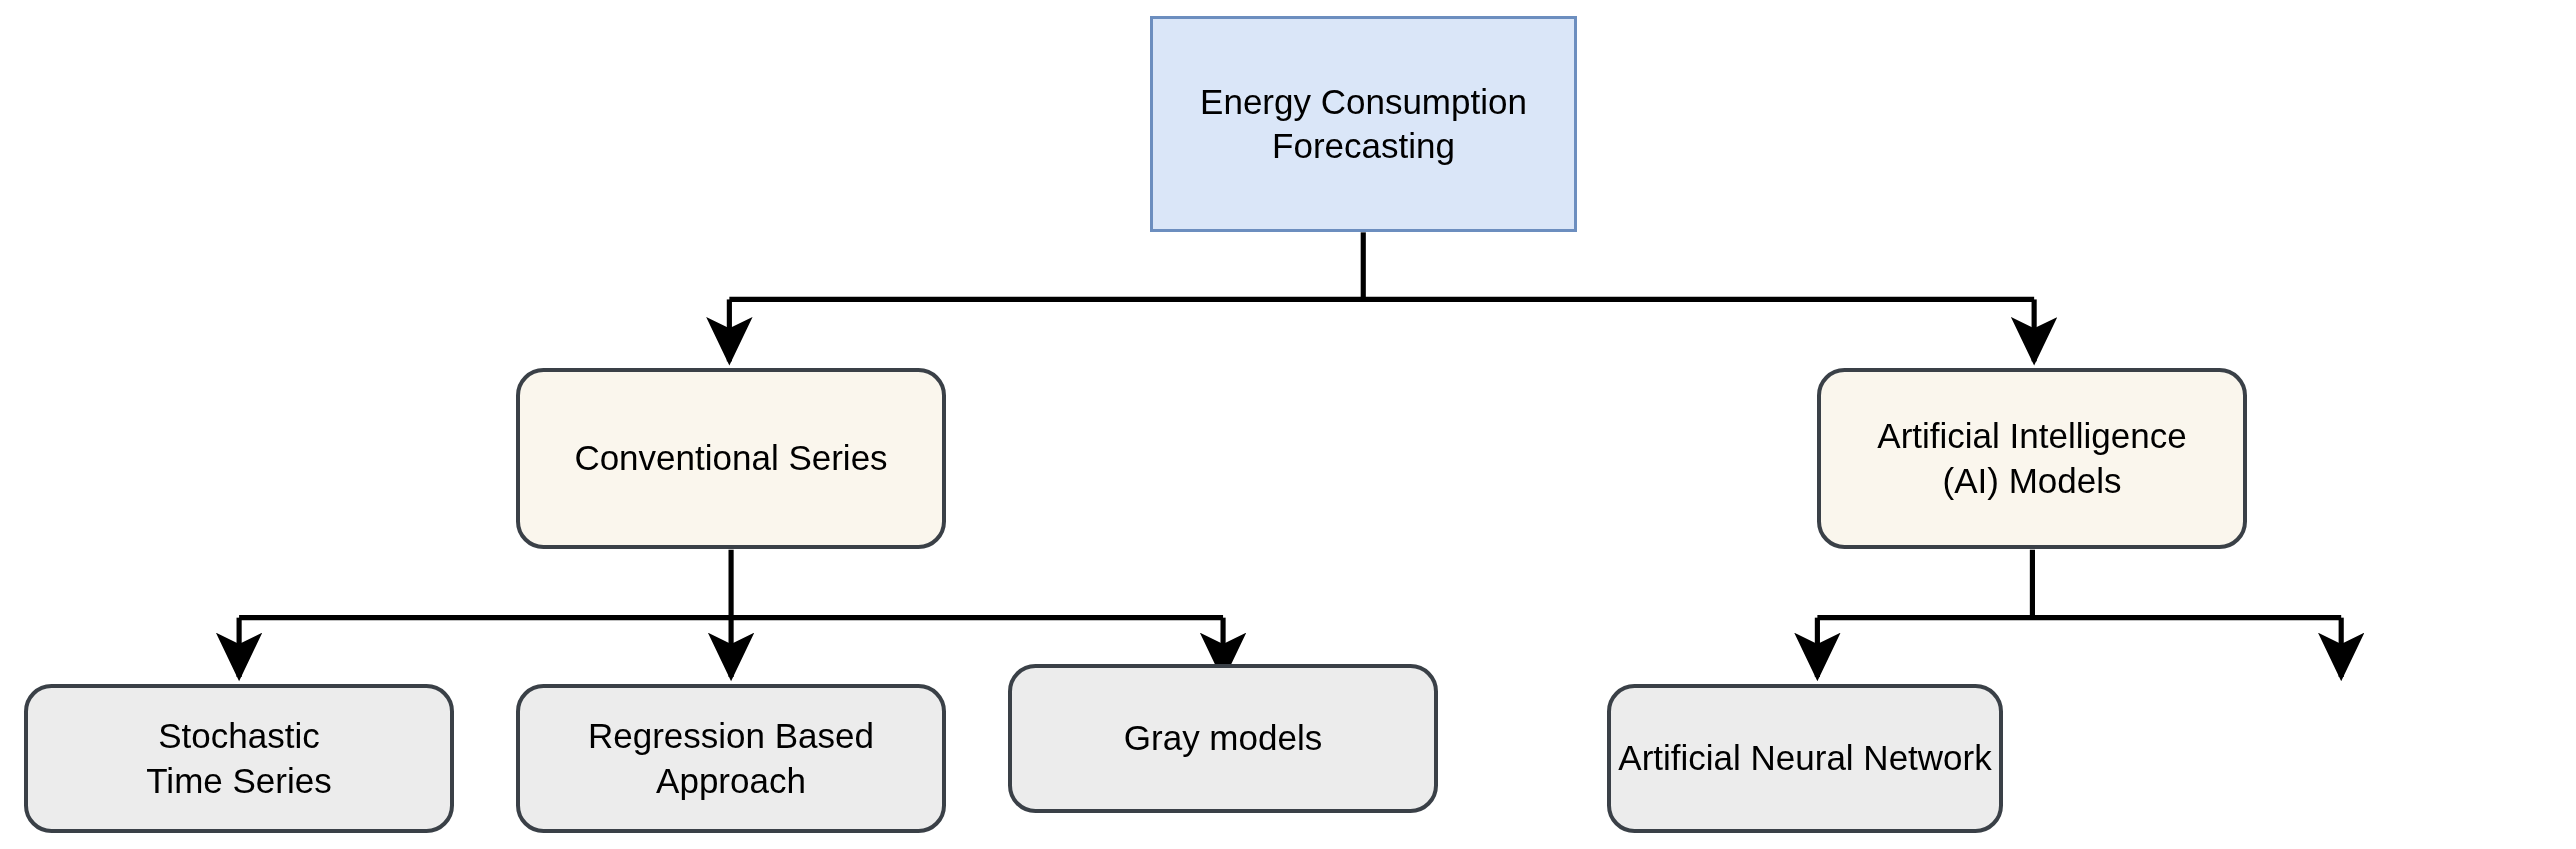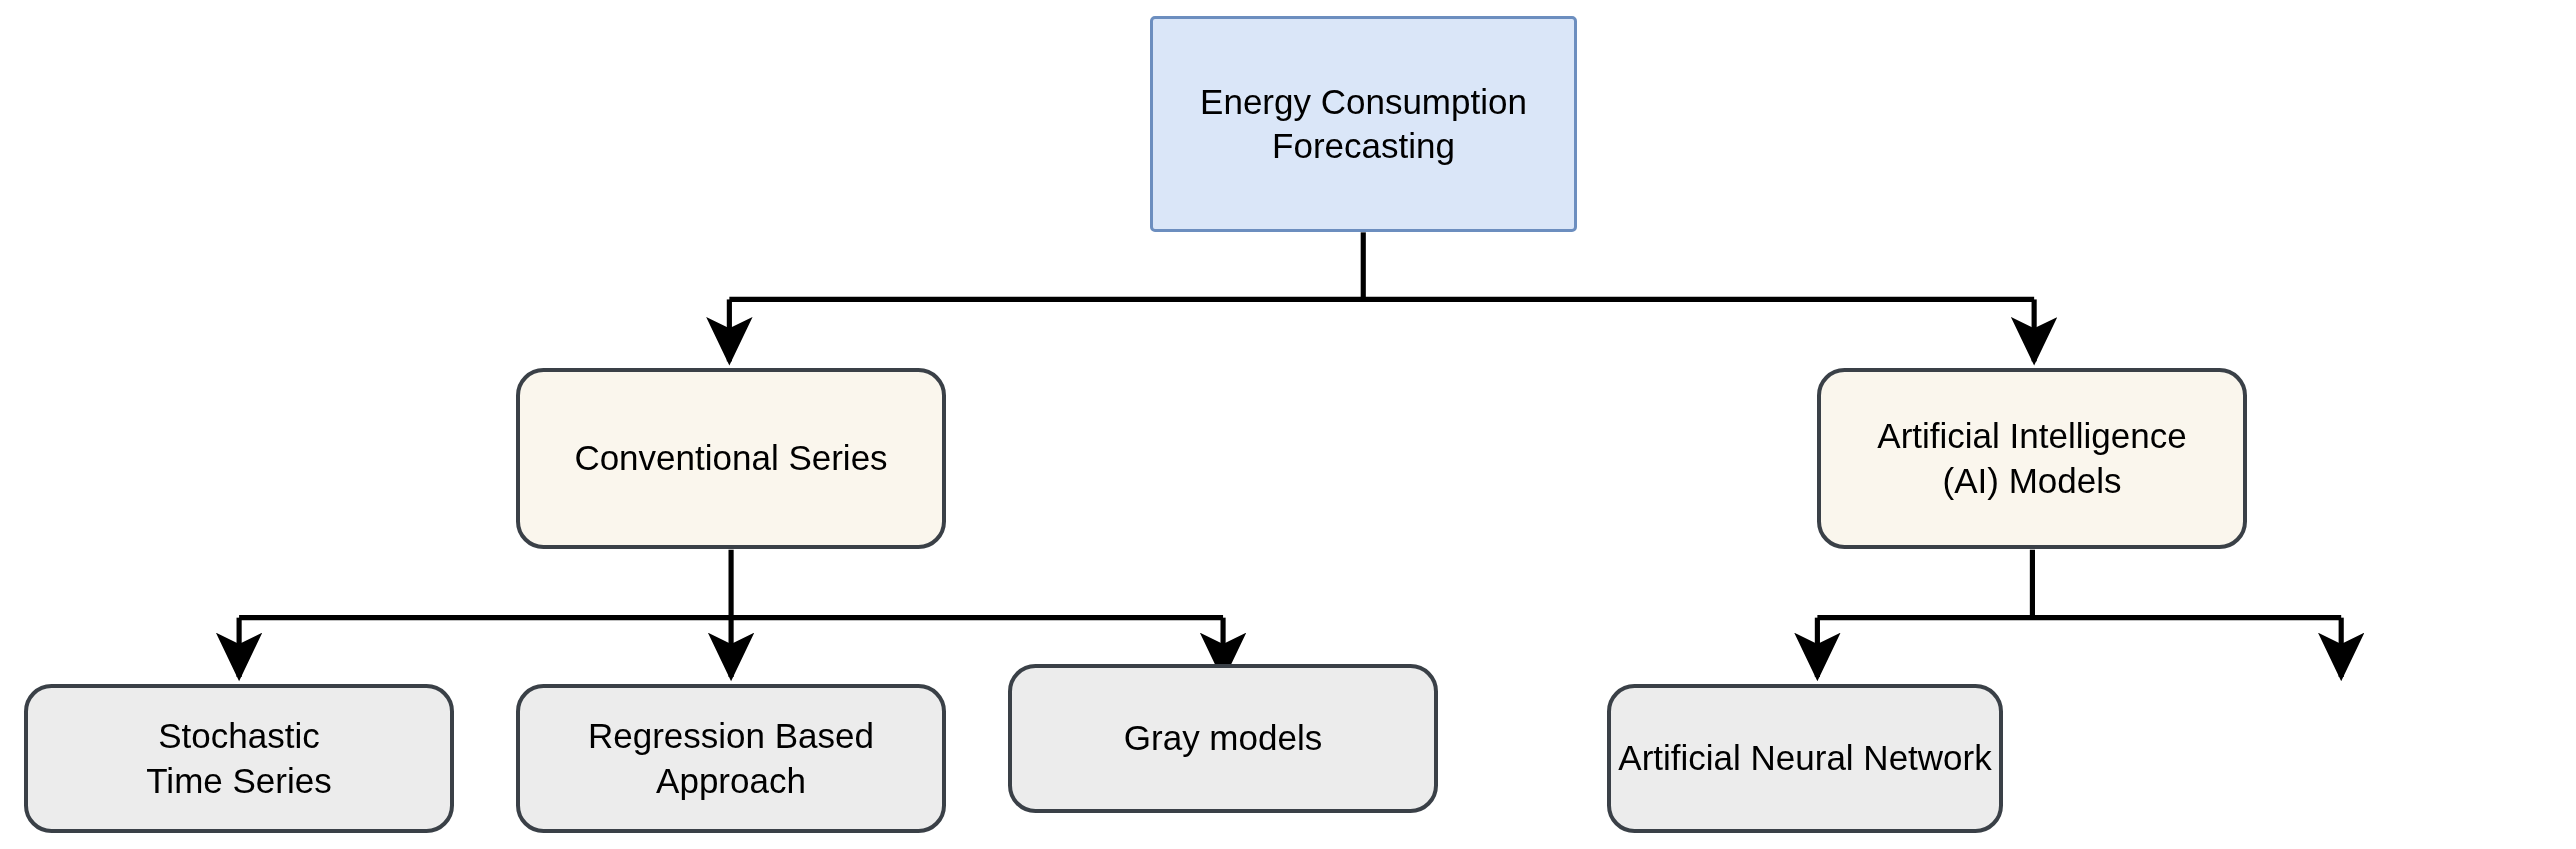--- a/index.html
+++ b/index.html
@@ -33,21 +33,21 @@
     justify-content: center;
     text-align: center;
     color: #000000;
     line-height: 1.28;
     white-space: pre-line;
     z-index: 2;
   }
   .node-root {
     background: #dae6f8;
     border: 3.4px solid #6c8ebf;
-    border-radius: 5px;
+    border-radius: 0;
     font-size: 35px;
     justify-content: flex-end;
   }
   .node-branch {
     background: #faf6ed;
     border: 4.3px solid #3a4047;
     border-radius: 27.5px;
     font-size: 35px;
   }
   .node-leaf {

